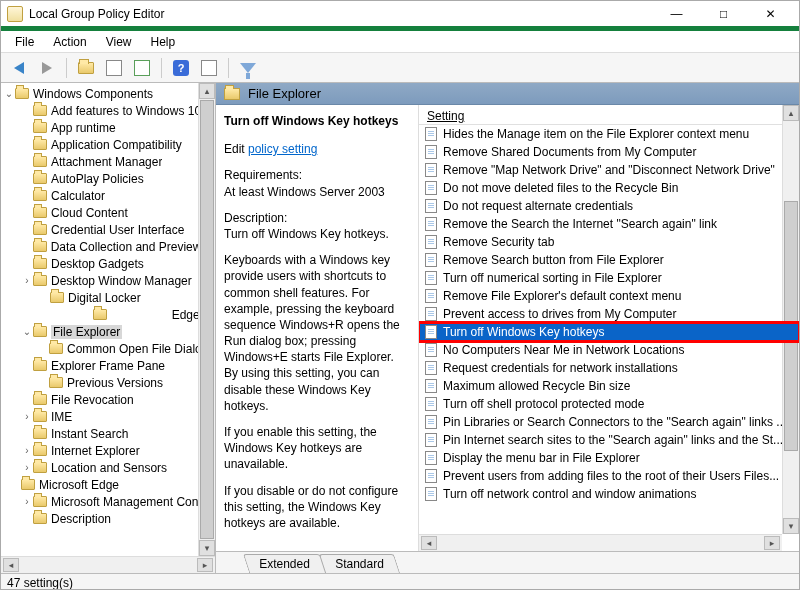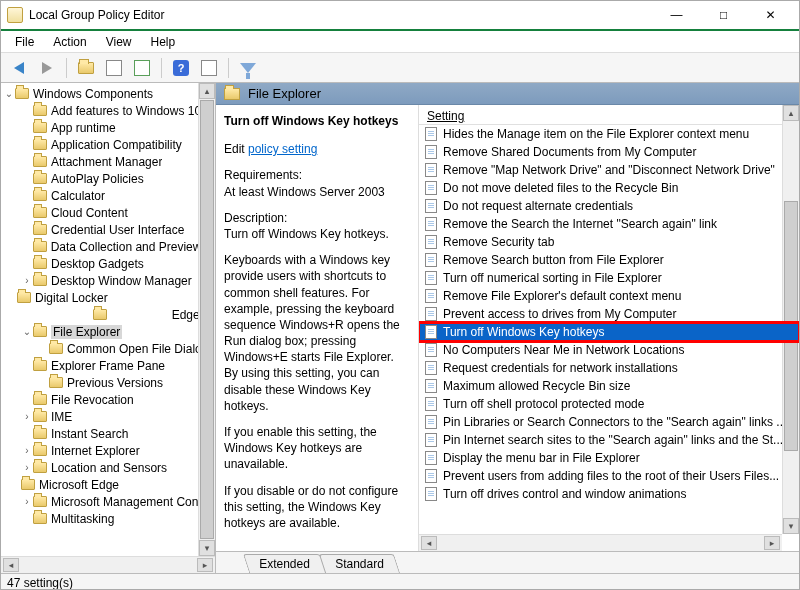--- a/index.html
+++ b/index.html
@@ -13,21 +13,21 @@
     height: 590px;
     overflow: hidden;
     border: 1px solid #aaa;
     position: relative;
   }
   .titlebar {
     height: 30px;
     display: flex;
     align-items: center;
     padding: 0 6px;
-    border-bottom: 2px solid #15803d;
+    border-bottom: 5px solid #15803d;
   }
   .title-icon {
     width: 16px; height: 16px; margin-right: 6px;
     background: linear-gradient(#fff6d8, #f0e0a0);
     border: 1px solid #c0a040;
     border-radius: 2px;
   }
   .title-text { flex: 1; font-size: 12px; }
   .win-controls { display: flex; gap: 2px; }
   .win-btn {
@@ -348,21 +348,21 @@
           <div class="tree-row" style="padding-left: 20px;">
             <span class="exp"></span>
             <span class="folder-icon"></span>
             <span class="label">Desktop Gadgets</span>
           </div>
           <div class="tree-row" style="padding-left: 20px;">
             <span class="exp">›</span>
             <span class="folder-icon"></span>
             <span class="label">Desktop Window Manager</span>
           </div>
-          <div class="tree-row" style="padding-left: 4px;">
+          <div class="tree-row" style="padding-left: 37px;">
             <span class="exp"></span>
             <span class="folder-icon"></span>
             <span class="label">Digital Locker</span>
           </div>
           <div class="tree-row" style="padding-left: 20px; justify-content: space-between;">
             <span class="exp"></span>
             <span class="folder-icon"></span>
             <span class="label">Edge UI</span>
           </div>
           <div class="tree-row selected" style="padding-left: 20px;">
@@ -416,21 +416,21 @@
             <span class="label">Microsoft Edge</span>
           </div>
           <div class="tree-row" style="padding-left: 20px;">
             <span class="exp">›</span>
             <span class="folder-icon"></span>
             <span class="label">Microsoft Management Consol</span>
           </div>
           <div class="tree-row" style="padding-left: 20px;">
             <span class="exp"></span>
             <span class="folder-icon"></span>
-            <span class="label">Multitasking</span>
+            <span class="label">Description</span>
           </div>
         </div>
       <div class="tree-vscroll">
         <div class="vscroll-btn">▴</div>
         <div class="vscroll-thumb" style="flex:1"></div>
         <div class="vscroll-btn">▾</div>
       </div>
     </div>
     <div class="tree-hscroll">
       <div class="hscroll-btn">◂</div>
@@ -540,21 +540,21 @@
             <div class="set-row">
               <span class="doc-icon"></span>
               <span>Display the menu bar in File Explorer</span>
             </div>
             <div class="set-row">
               <span class="doc-icon"></span>
               <span>Prevent users from adding files to the root of their Users Files...</span>
             </div>
             <div class="set-row">
               <span class="doc-icon"></span>
-              <span>Turn off drives control and window animations</span>
+              <span>Turn off network control and window animations</span>
             </div>
           </div>
         <div class="settings-vscroll">
           <div class="vscroll-btn">▴</div>
           <div class="vscroll-thumb" style="height:250px;margin-top:80px"></div>
           <div style="flex:1"></div>
           <div class="vscroll-btn">▾</div>
         </div>
         <div class="settings-hscroll">
           <div class="hscroll-btn">◂</div>

